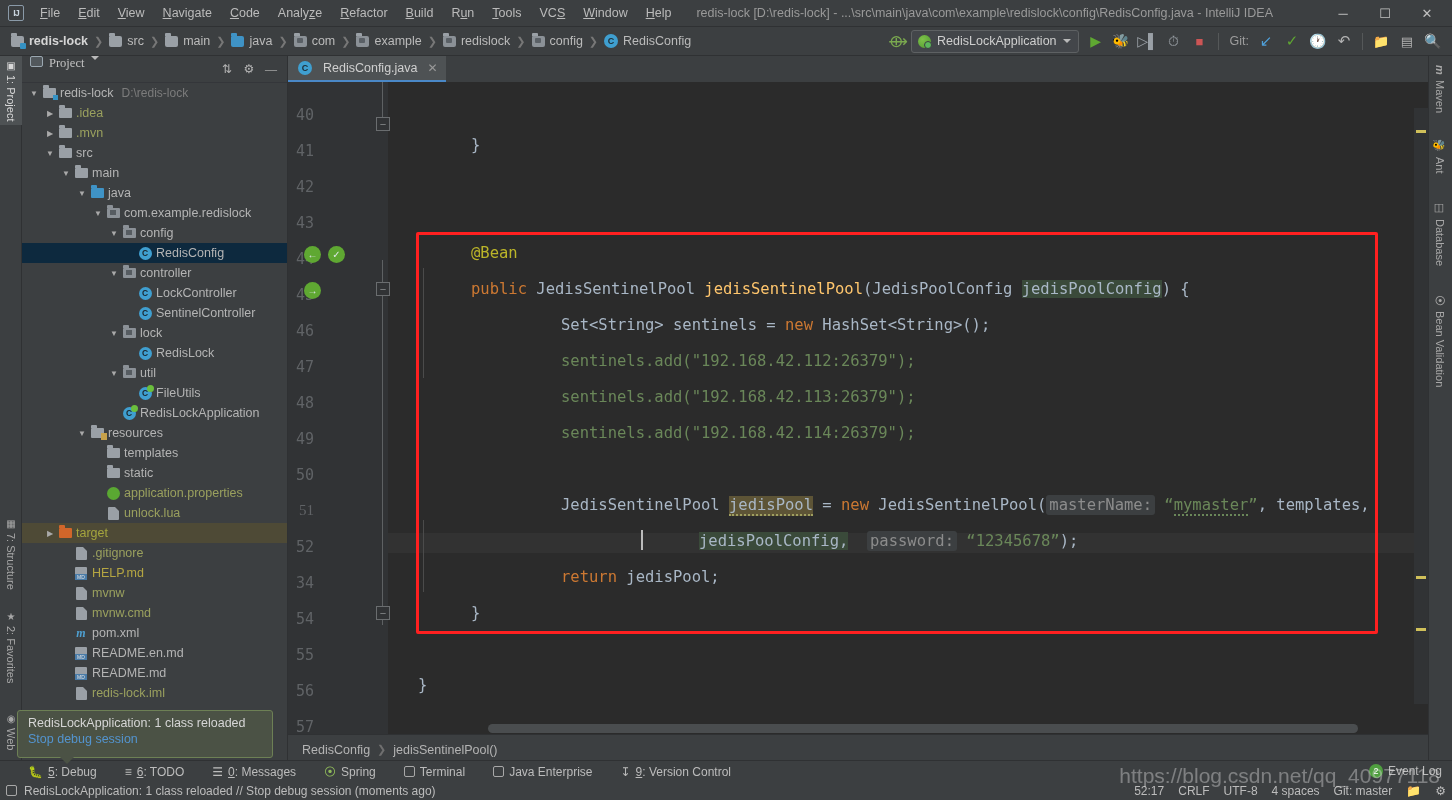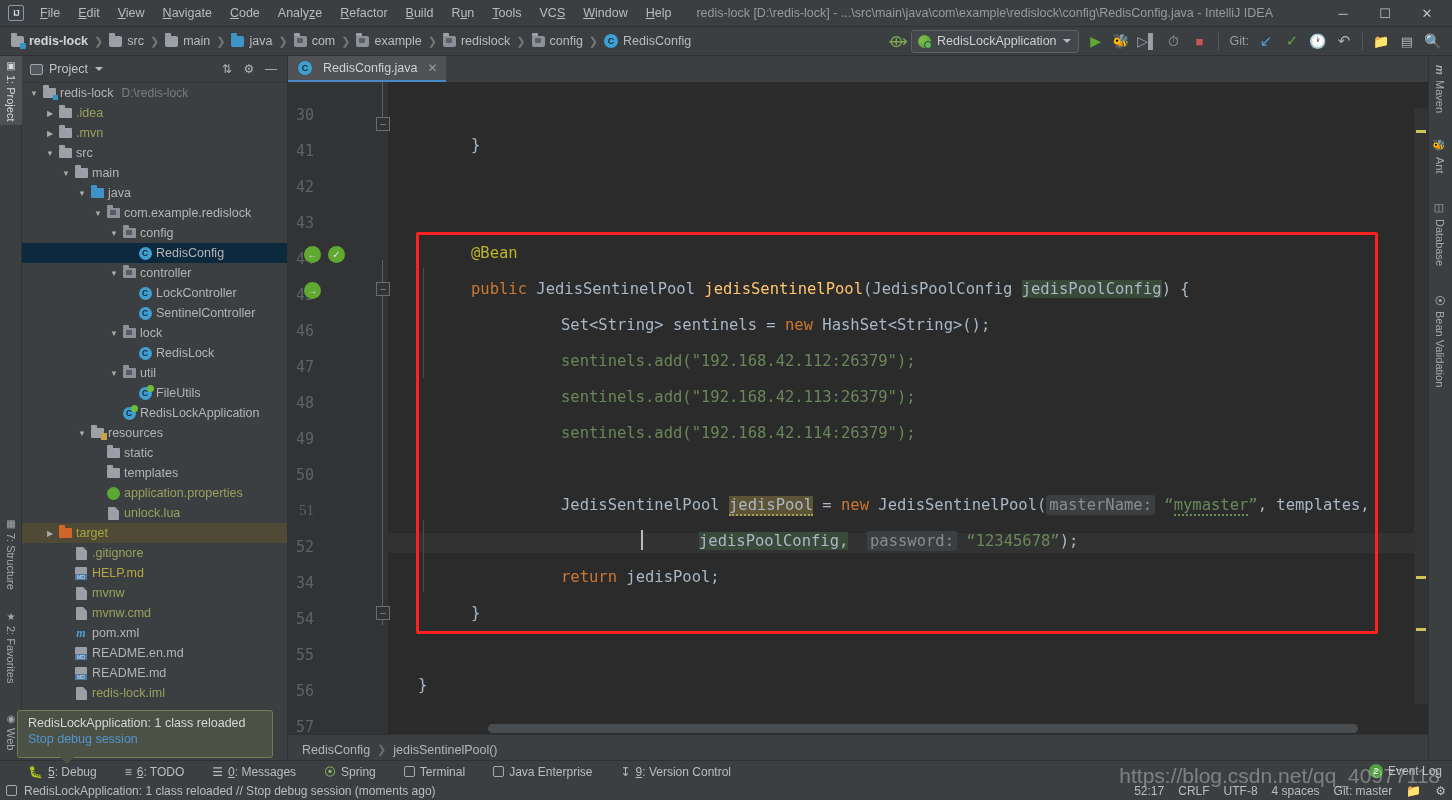--- a/index.html
+++ b/index.html
@@ -127,22 +127,23 @@
     font-size: 11px; color: #a8a8a8; padding: 5px 0;
     display: flex; align-items: center; gap: 5px; white-space: nowrap;
   }
 
   
   .project-panel {
     position: absolute; top: 56px; left: 22px; width: 266px; height: 708px;
     background: #3c3f41; border-right: 1px solid #2f3133;
   }
   .pp-head {
-    height: 27px; display: flex; align-items: center; padding: 0 6px 0 8px;
+    height: 27px; display: flex; padding: 0 6px 0 8px;
     border-bottom: 1px solid #34363a;
+    font-family: Liberation Serif, serif;
   }
   .pp-title { font-size: 12.5px; color: #c2c2c2; margin-left: 6px; }
   .pp-sq { width:13px;height:11px;border:1.5px solid #9aa7b0;border-radius:2px;background:#52585c; flex:none;}
   .pp-actions { margin-left: auto; display: flex; align-items: center; gap: 2px; }
   .pp-act { width:20px;height:20px;display:flex;align-items:center;justify-content:center;color:#b5b5b5;font-size:12px;}
   .tree { position:absolute; top:27px; left:0; right:0; bottom:0; overflow:hidden; font-size: 12.5px; }
   .trow {
     height: 20px; display: flex; align-items: center; white-space: nowrap;
     padding-right: 4px; color: #b4b4b4; position: relative;
   }
@@ -591,29 +592,29 @@
             <span class="f-ic res"></span>
           </span>
           <span class="tname ">resources</span>
         </div>
         <div class="trow">
           <span style="width:70px;flex:none"></span>
           <span class="twist"></span>
           <span class="ticon">
             <span class="f-ic"></span>
           </span>
+          <span class="tname ">templates</span>
+        </div>
+        <div class="trow">
+          <span style="width:70px;flex:none"></span>
+          <span class="twist"></span>
+          <span class="ticon">
+            <span class="f-ic"></span>
+          </span>
           <span class="tname ">static</span>
-        </div>
-        <div class="trow">
-          <span style="width:70px;flex:none"></span>
-          <span class="twist"></span>
-          <span class="ticon">
-            <span class="f-ic"></span>
-          </span>
-          <span class="tname ">templates</span>
         </div>
         <div class="trow">
           <span style="width:70px;flex:none"></span>
           <span class="twist"></span>
           <span class="ticon">
             <span class="c-ic spr" style="border-radius:50%"></span>
           </span>
           <span class="tname tgreen">application.properties</span>
         </div>
         <div class="trow">
@@ -709,21 +710,21 @@
       <div class="etab">
         <span class="class-ic">C</span>
         <span>RedisConfig.java</span>
         <span class="x">✕</span>
       </div>
     </div>
 
     <div class="code-wrap">
 
       <div class="gutter">
-        <div class="lnum" style="top:24px;">30</div>
+        <div class="lnum" style="top:24px;">40</div>
         <div class="lnum" style="top:60px;">41</div>
         <div class="lnum" style="top:96px;">42</div>
         <div class="lnum" style="top:132px;">43</div>
         <div class="lnum" style="top:168px;">44</div>
         <div class="lnum" style="top:204px;">45</div>
         <div class="lnum" style="top:240px;">46</div>
         <div class="lnum" style="top:276px;">47</div>
         <div class="lnum" style="top:312px;">48</div>
         <div class="lnum" style="top:348px;">49</div>
         <div class="lnum" style="top:384px;">50</div>

